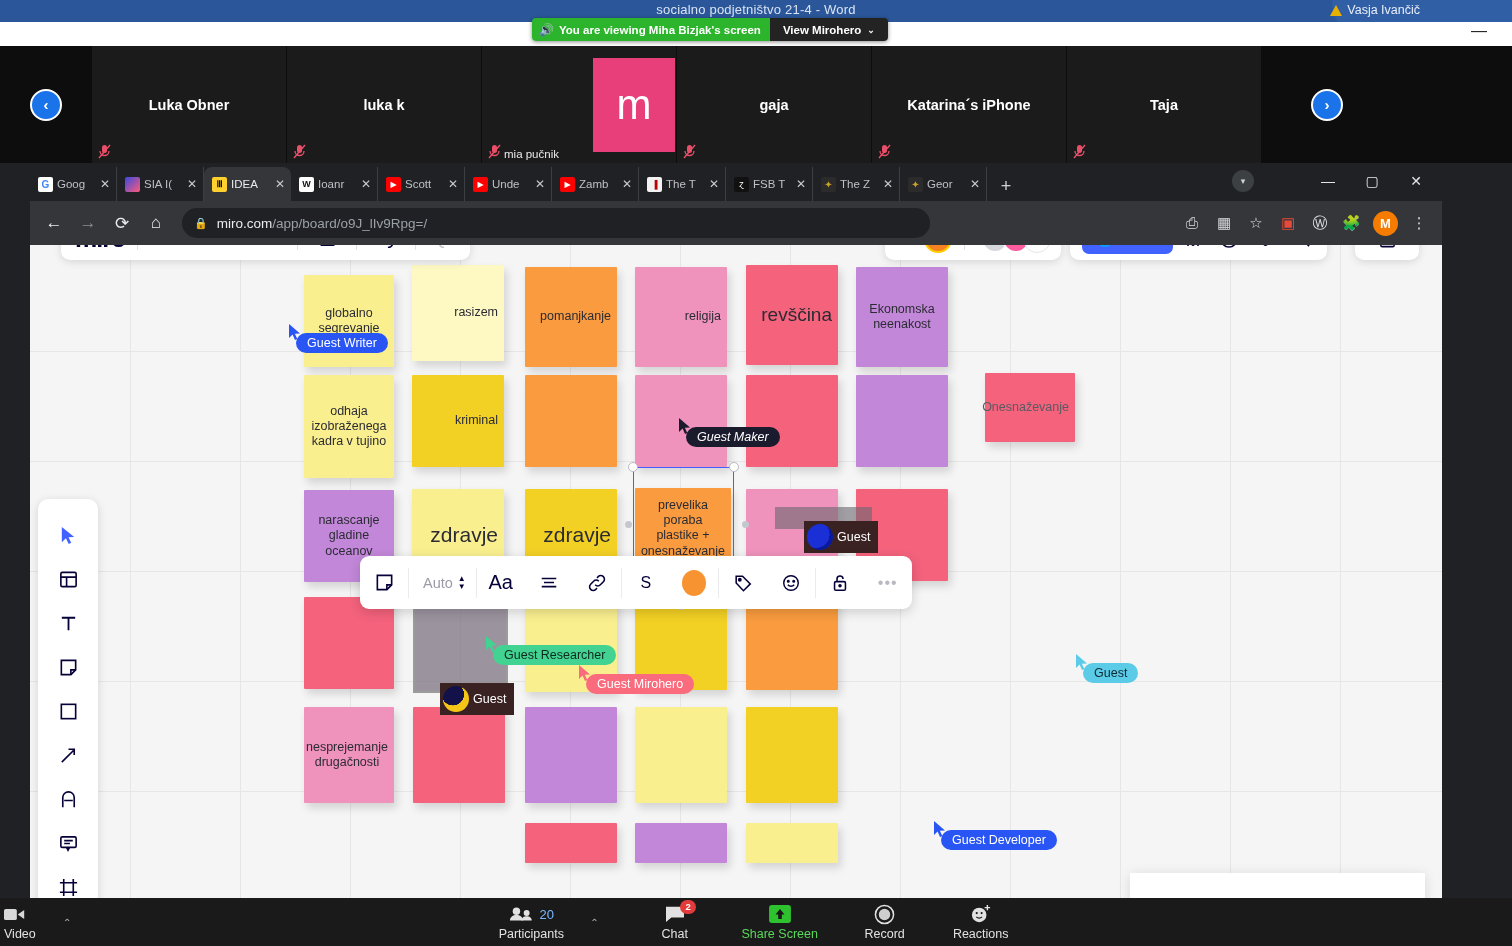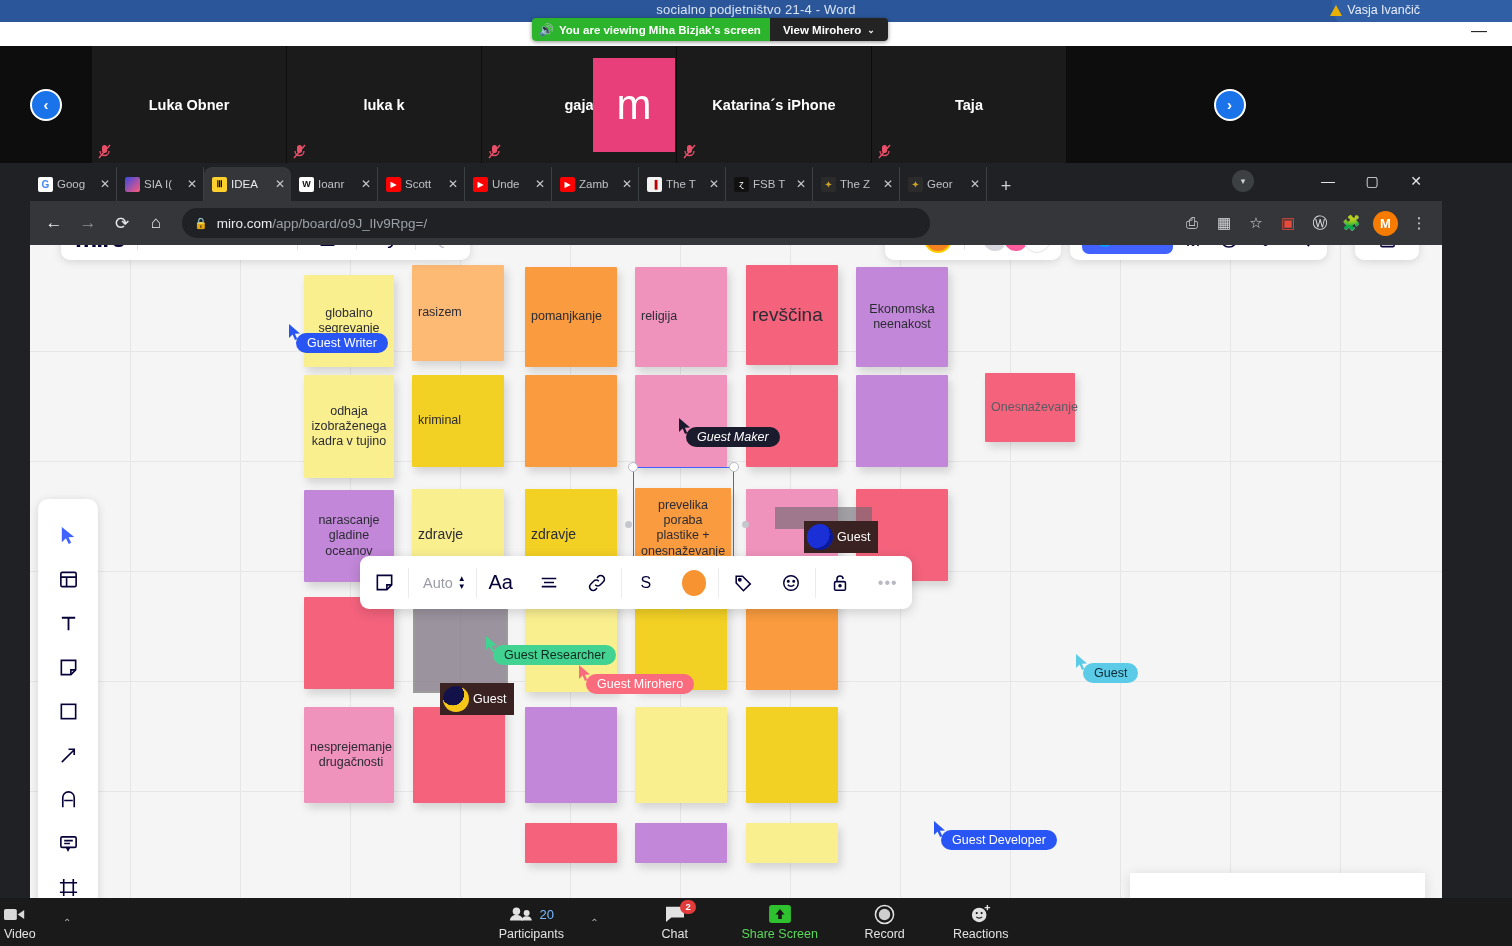--- a/index.html
+++ b/index.html
@@ -201,25 +201,25 @@
   #auto-wrap{ display:flex; align-items:center; gap:5px; padding:0 10px 0 14px; }
   #auto-lbl{ font-size:14.5px; color:#9b9ba6; }
   #auto-spin{ display:flex; flex-direction:column; gap:2px; color:#050038; font-size:8px; line-height:6px;}
   #color-swatch{ width:24px;height:26px;border-radius:50%;background:#f79331; }
   .f-ic.dots{ color:#b9b9c4; font-size:16px; letter-spacing:1px; }
 
   
   .note{
     position:absolute; border-radius:1px;
     box-shadow:3px 5px 9px rgba(0,0,0,.14);
-    display:flex; align-items:center; justify-content:flex-start; text-align:center;
+    display:flex; align-items:center; justify-content:flex-end; text-align:center;
     padding:6px; color:#2b2b33; font-size:12.5px; line-height:1.22;
   }
   .note.big{ font-size:19px; }
-  .note.xl{ font-size:14px; }
+  .note.xl{ font-size:21px; }
   .note.dimtext{ color:#5b5b63; }
 
   
   #sel-box{
     position:absolute; left:603px; top:222px; width:101px; height:118px;
     border:1.5px solid #4262ff; z-index:26;
   }
   .handle{ position:absolute; width:10px;height:10px;border-radius:50%;background:#fff;
     border:1.5px solid #b9b9c4; }
   .hdot{ position:absolute; width:7px;height:7px;border-radius:50%;background:#c6c6cf;}
@@ -316,20 +316,30 @@
     <div class="tile-name">luka k</div>
     <div class="mute">
       <svg width="13" height="15" viewBox="0 0 13 15">
           <rect x="4" y="1" width="5" height="8" rx="2.5" fill="#e8506a"></rect>
           <path d="M2 7a4.5 4.5 0 009 0" stroke="#e8506a" stroke-width="1.3" fill="none"></path>
           <line x1="1" y1="14" x2="12" y2="1" stroke="#e8506a" stroke-width="1.4"></line>
         </svg>
     </div>
   </div>
   <div class="tile" style="width:195px">
+    <div class="mute">
+      <svg width="13" height="15" viewBox="0 0 13 15">
+          <rect x="4" y="1" width="5" height="8" rx="2.5" fill="#e8506a"></rect>
+          <path d="M2 7a4.5 4.5 0 009 0" stroke="#e8506a" stroke-width="1.3" fill="none"></path>
+          <line x1="1" y1="14" x2="12" y2="1" stroke="#e8506a" stroke-width="1.4"></line>
+        </svg>
+    </div>
+    <div class="mic-name">mia pučnik</div>
+  </div>
+  <div class="tile" style="width:195px">
     <div class="tile-name">gaja</div>
     <div class="mute">
       <svg width="13" height="15" viewBox="0 0 13 15">
           <rect x="4" y="1" width="5" height="8" rx="2.5" fill="#e8506a"></rect>
           <path d="M2 7a4.5 4.5 0 009 0" stroke="#e8506a" stroke-width="1.3" fill="none"></path>
           <line x1="1" y1="14" x2="12" y2="1" stroke="#e8506a" stroke-width="1.4"></line>
         </svg>
     </div>
   </div>
   <div class="tile" style="width:195px">
@@ -446,21 +456,21 @@
     </div>
   </div>
 
   <div id="miro">
     <div id="grid"></div>
 
     <div id="notes-layer">
         <div class="note" style="left: 274px; top: 30px; width: 90px; height: 92px; background: rgb(250, 239, 143);">
           <span>globalno segrevanje</span>
         </div>
-        <div class="note" style="left: 382px; top: 20px; width: 92px; height: 96px; background: #fdba74;">
+        <div class="note" style="left: 382px; top: 20px; width: 92px; height: 96px; background: #fef9c3;">
           <span>rasizem</span>
         </div>
         <div class="note" style="left: 495px; top: 22px; width: 92px; height: 100px; background: rgb(249, 155, 62);">
           <span>pomanjkanje</span>
         </div>
         <div class="note" style="left: 605px; top: 22px; width: 92px; height: 100px; background: rgb(239, 146, 188);">
           <span>religija</span>
         </div>
         <div class="note big" style="left: 716px; top: 20px; width: 92px; height: 100px; background: rgb(244, 98, 124);">
           <span>revščina</span>

